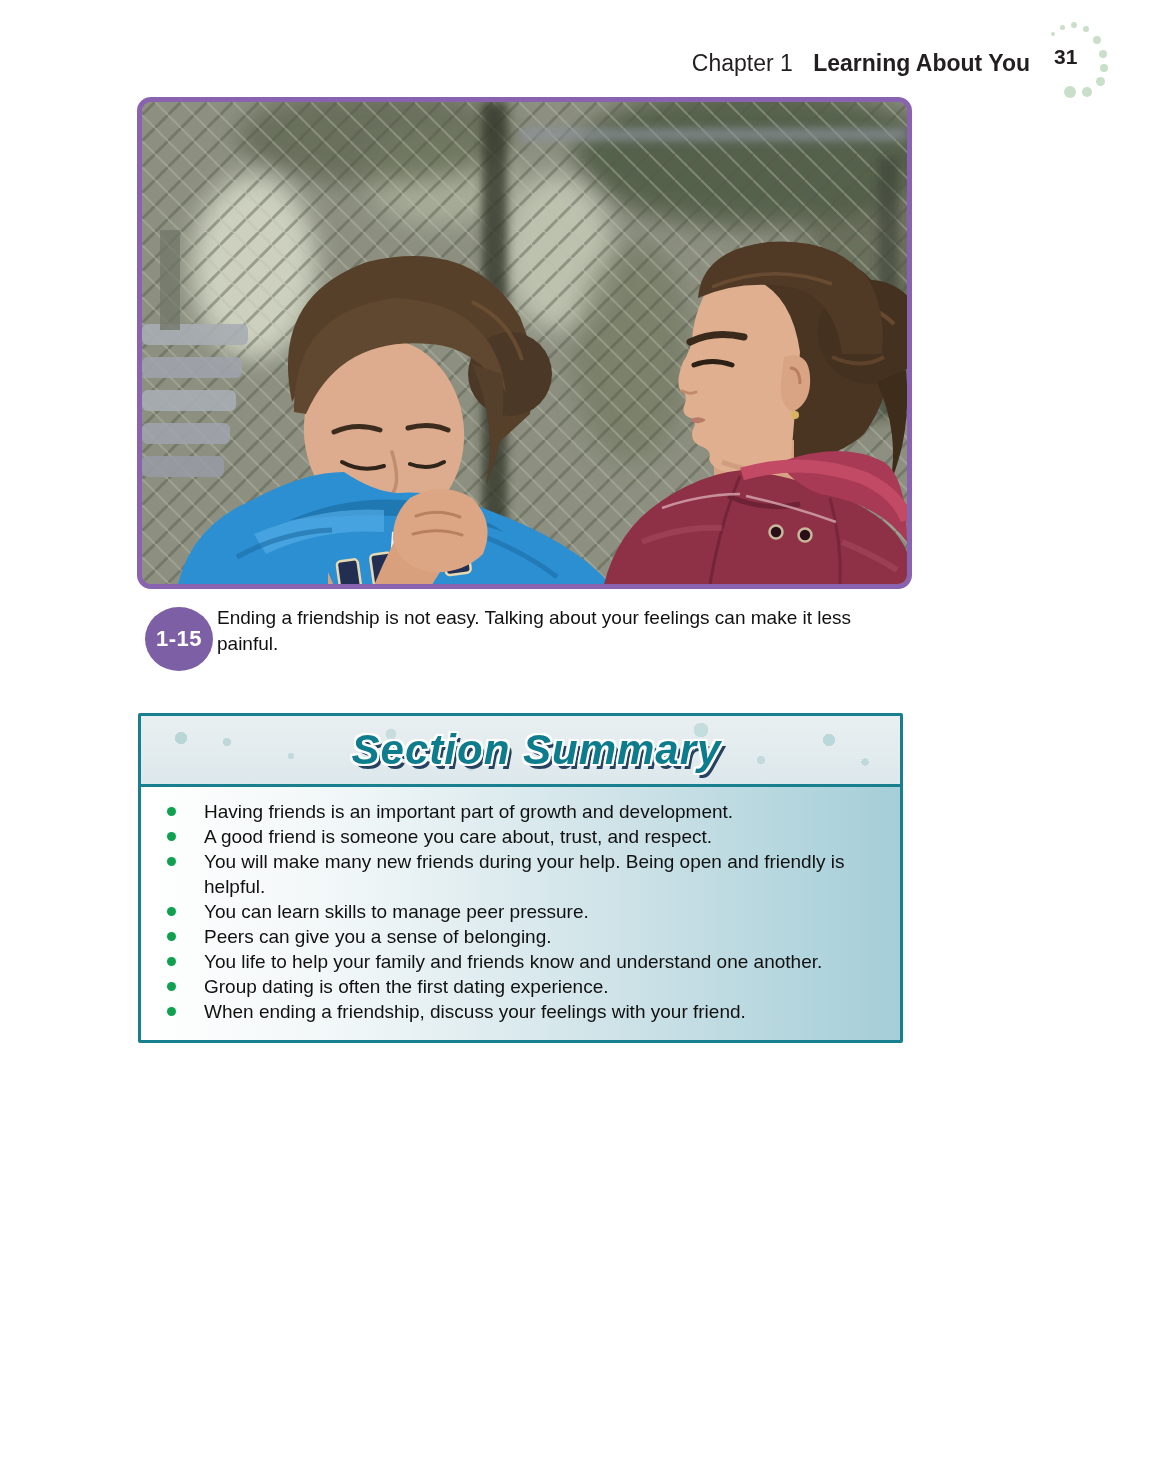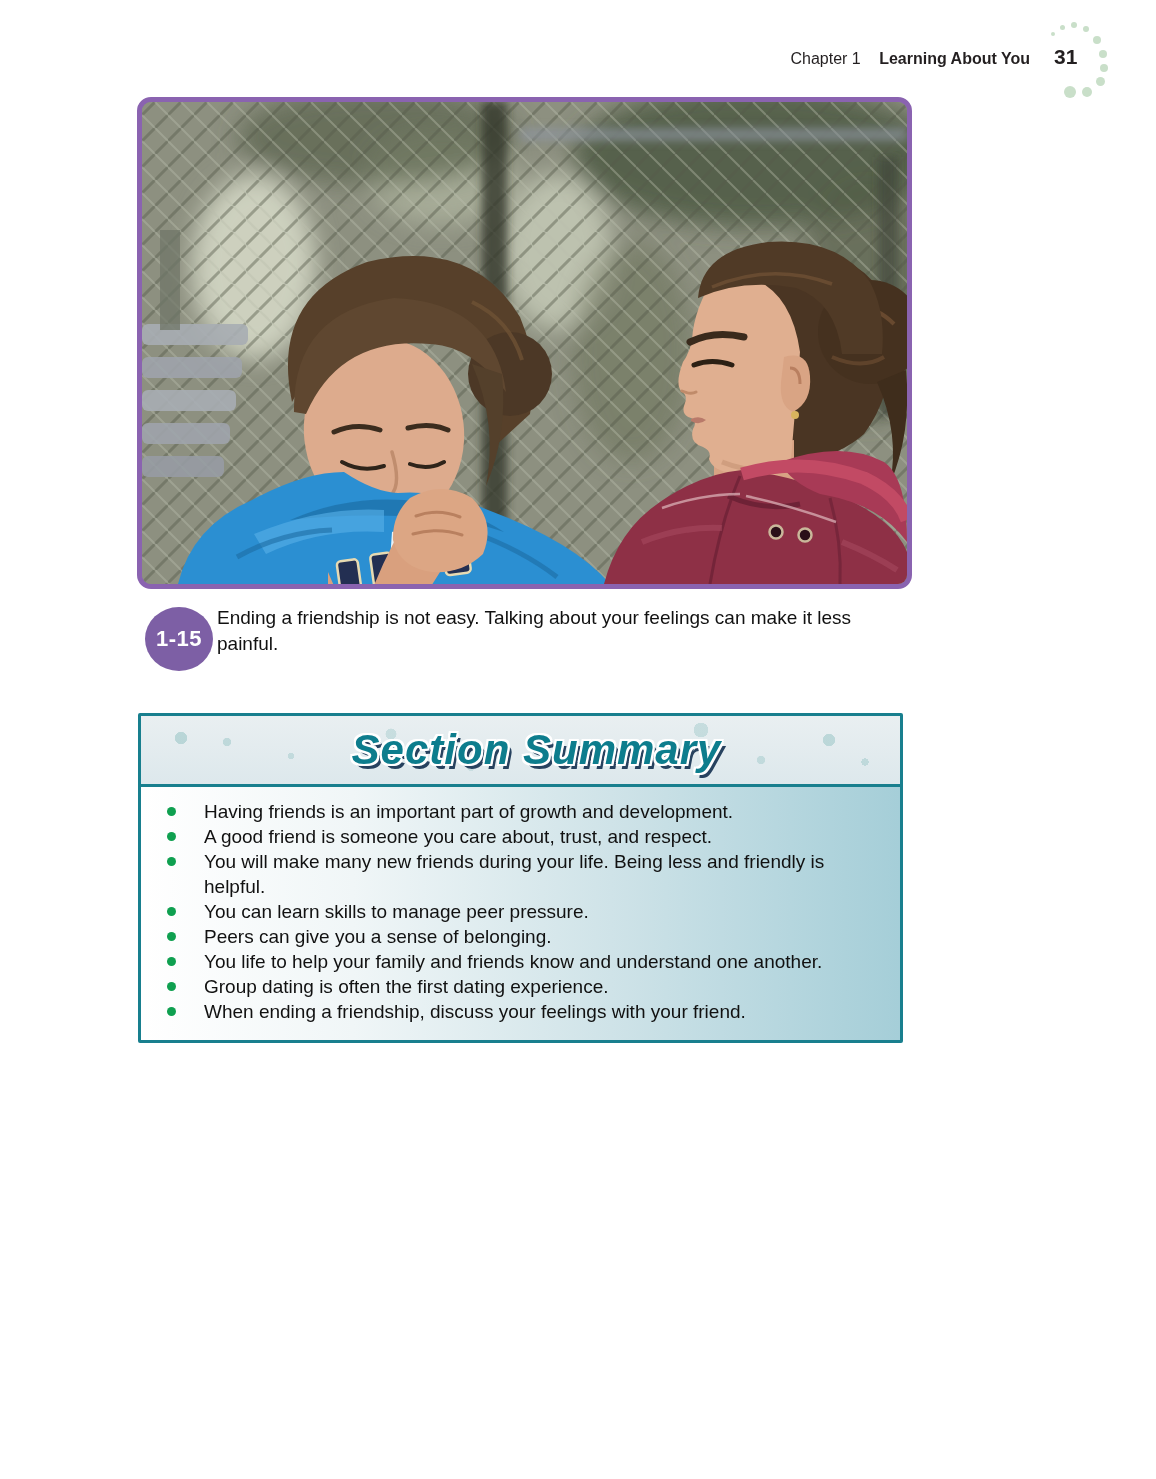--- a/index.html
+++ b/index.html
@@ -1,20 +1,20 @@
 <!DOCTYPE html>
 <html><head>
 <meta charset="utf-8">
 <style>
   html,body{margin:0;padding:0;background:#ffffff;}
   body{font-family:"Liberation Sans",sans-serif;color:#1a1a1a;}
   .page{position:relative;width:1156px;height:1479px;background:#ffffff;overflow:hidden;}
 
   
-  .running-head{position:absolute;top:50px;left:0;width:1030px;text-align:right;font-size:16px;color:#231f20;white-space:nowrap;}
+  .running-head{position:absolute;top:50px;left:0;width:1030px;text-align:right;font-size:23px;color:#231f20;white-space:nowrap;}
   .running-head .chapter{font-weight:400;}
   .running-head .section{font-weight:700;margin-left:14px;}
 
   
   .folio{position:absolute;top:12px;left:1040px;width:80px;height:100px;text-align:center;}
   .folio .pagenum{position:absolute;top:33px;left:14px;font-size:21px;font-weight:700;color:#231f20;}
   .folio .dot{position:absolute;border-radius:50%;background:#c9dfc9;}
   .folio .d1{width:4px;height:4px;left:11px;top:20px;}
   .folio .d2{width:5px;height:5px;left:20px;top:13px;}
   .folio .d3{width:6px;height:6px;left:31px;top:10px;}
@@ -234,21 +234,21 @@
         <li>
           <span class="bullet"></span>
           <span class="li-text">Having friends is an important part of growth and development.</span>
         </li>
         <li>
           <span class="bullet"></span>
           <span class="li-text">A good friend is someone you care about, trust, and respect.</span>
         </li>
         <li>
           <span class="bullet"></span>
-          <span class="li-text">You will make many new friends during your life. Being less and friendly is helpful.</span>
+          <span class="li-text">You will make many new friends during your help. Being open and friendly is helpful.</span>
         </li>
         <li>
           <span class="bullet"></span>
           <span class="li-text">You can learn skills to manage peer pressure.</span>
         </li>
         <li>
           <span class="bullet"></span>
           <span class="li-text">Peers can give you a sense of belonging.</span>
         </li>
         <li>

